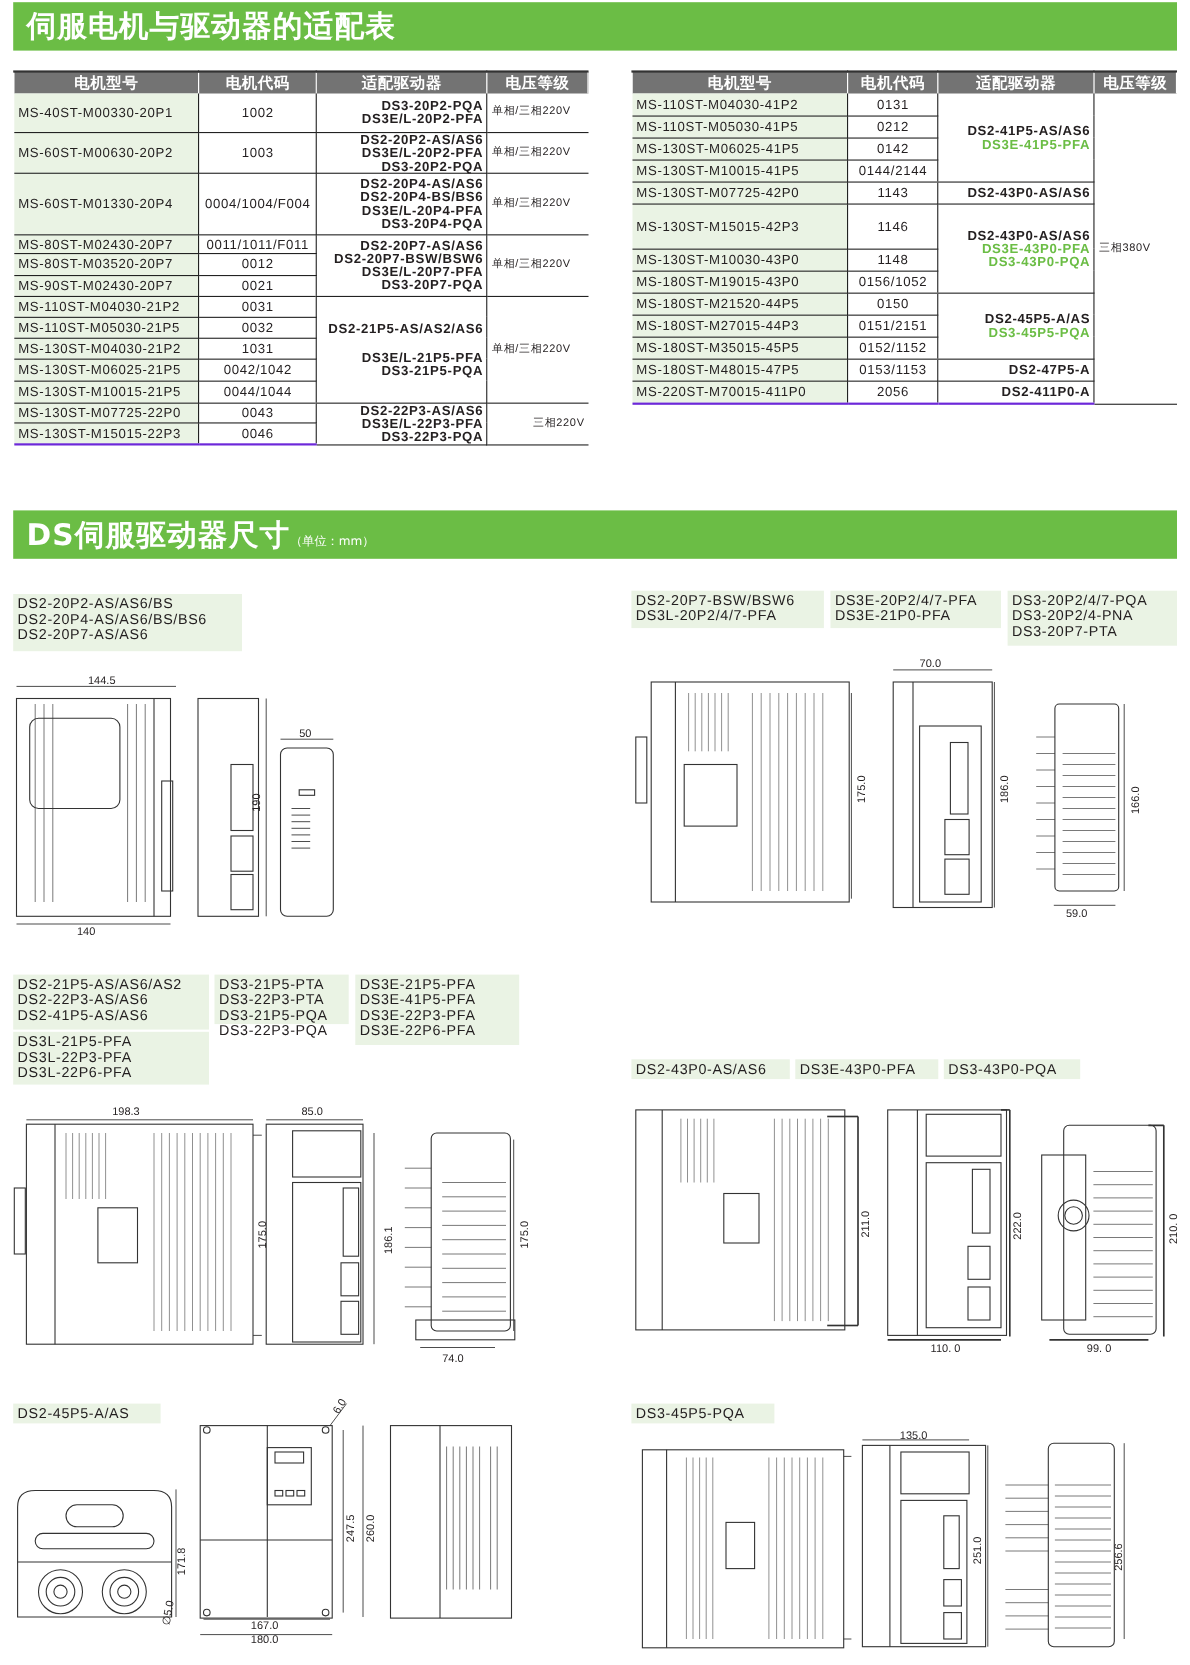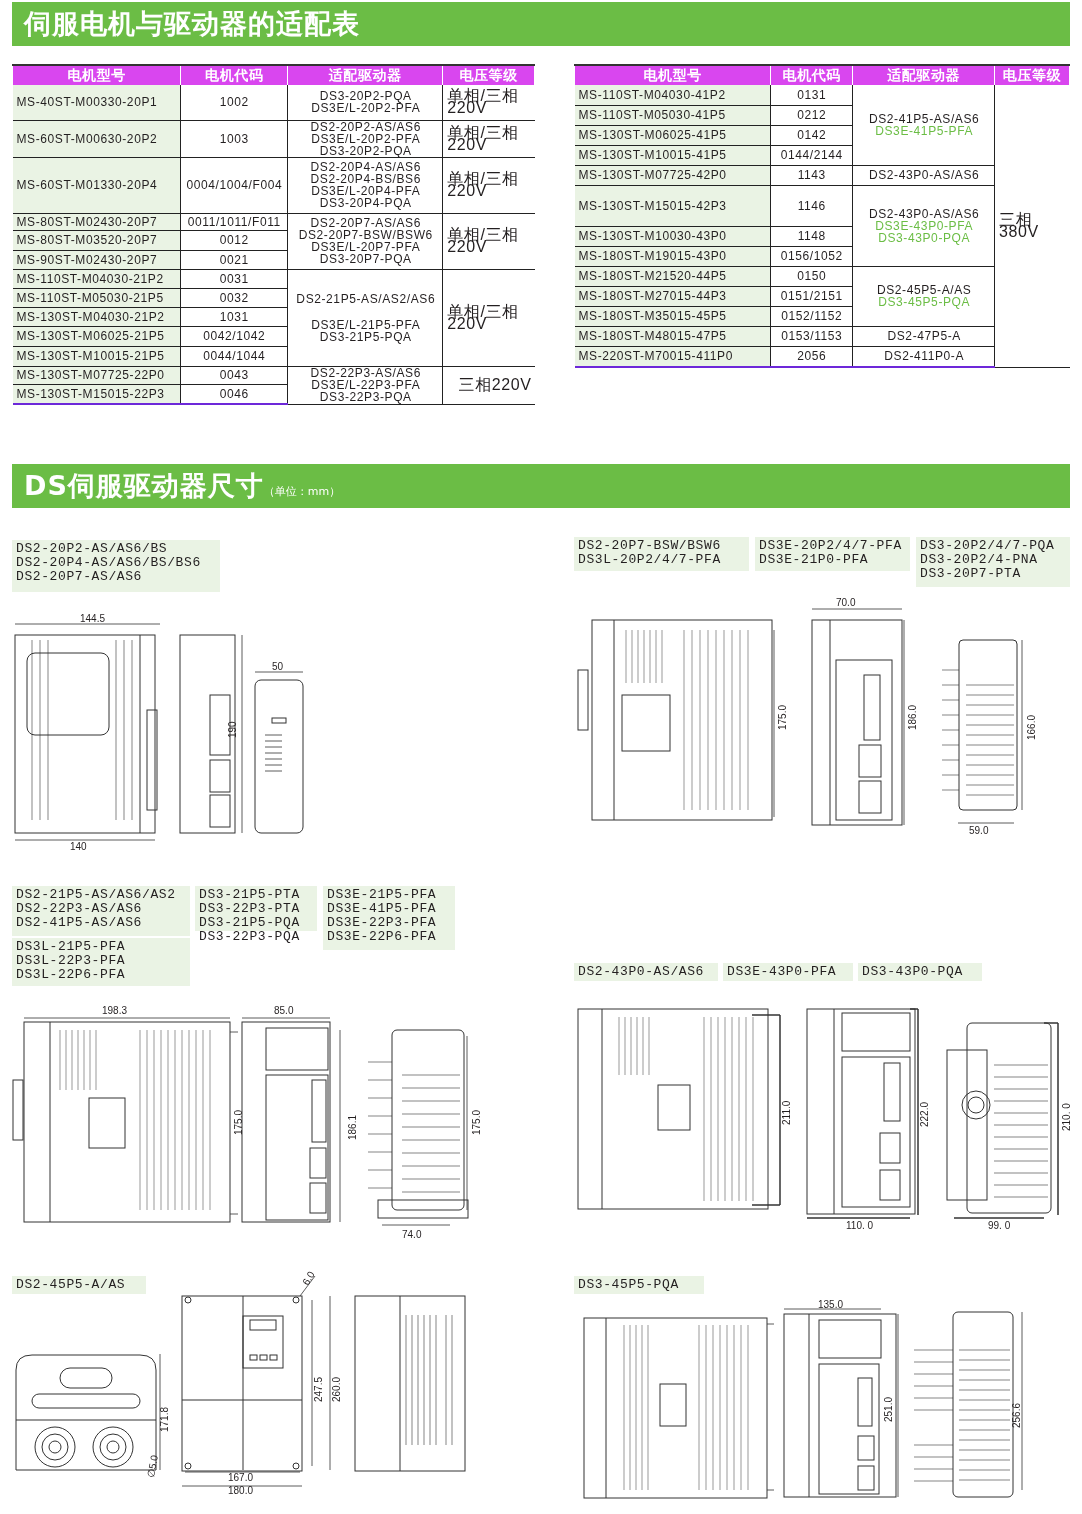--- a/index.html
+++ b/index.html
@@ -5,35 +5,35 @@
   * { box-sizing: border-box; margin: 0; padding: 0; }
   html, body { width: 1082px; height: 1514px; background: #ffffff; overflow: hidden; }
   body { position: relative; font-family: "Liberation Sans", "DejaVu Sans", sans-serif; color: #231f20; }
 
   .banner { position: absolute; left: 12px; width: 1058px; background: #6bbd45; color: #fff; font-weight: bold; font-family: "DejaVu Sans", sans-serif; }
   .banner-1 { top: 2px; height: 44px; font-size: 27px; padding: 4px 0 0 12px; letter-spacing: 1px; }
   .banner-2 { top: 464px; height: 44px; font-size: 27px; padding: 4px 0 0 12px; letter-spacing: 1px; }
   .banner-2 .unit { font-size: 11px; font-weight: normal; letter-spacing: 0; }
 
   table.compat { position: absolute; border-collapse: collapse; font-size: 12px; letter-spacing: 0.6px; }
-  table.compat th { background: #d946ef; color: #fff; font-weight: bold; font-family: "DejaVu Sans", sans-serif; font-size: 14px; height: 20px; border-left: 1px solid #fff; border-right: 1px solid #fff; padding: 0; }
+  table.compat th { background: #737373; color: #fff; font-weight: bold; font-family: "DejaVu Sans", sans-serif; font-size: 14px; height: 20px; border-left: 1px solid #fff; border-right: 1px solid #fff; padding: 0; }
   table.compat thead tr { border-top: 2px solid #333; }
   table.compat td { border-bottom: 1px solid #222; border-right: 1px solid #222; padding: 0 3px; line-height: 12px; vertical-align: middle; }
   table.compat td.model { background: #eaf3e4; text-align: left; padding-left: 4px; }
   table.compat td.code { text-align: center; }
-  table.compat td.drv { text-align: center; padding-left: 4px; }
-  table.compat td.volt { text-align: left; font-size: 16px; padding-left: 4px; border-right: none; }
+  table.compat td.drv { text-align: right; padding-left: 4px; font-weight: bold; }
+  table.compat td.volt { text-align: left; font-size: 10px; padding-left: 4px; border-right: none; }
   table.compat tbody tr:last-child td { border-bottom: 2px solid #6d28d9; }
   .green { color: #6bbd45; }
   .drv div { white-space: nowrap; }
 
   #t1 { left: 12px; top: 64px; width: 523px; }
   #t2 { left: 574px; top: 64px; width: 496px; }
 
-  .label-box { position: absolute; background: #eaf3e4; font-size: 13px; letter-spacing: 0.6px; line-height: 14px; padding: 2px 4px; color: #231f20; white-space: nowrap; font-family: Liberation Mono, monospace; }
+  .label-box { position: absolute; background: #eaf3e4; font-size: 13px; letter-spacing: 0.6px; line-height: 14px; padding: 2px 4px; color: #231f20; white-space: nowrap; }
   .label-box div { white-space: nowrap; }
 
   svg.drawing { position: absolute; overflow: visible; }
   svg.drawing text { font-family: "Liberation Sans", sans-serif; font-size: 10px; fill: #231f20; }
 </style>
 </head>
 <body>
 
 <div class="banner banner-1">伺服电机与驱动器的适配表</div>
 
@@ -383,21 +383,21 @@
   <div>DS3L-21P5-PFA</div>
     <div>DS3L-22P3-PFA</div>
     <div>DS3L-22P6-PFA</div>
 </div>
 <div class="label-box" style="left:195px;top:886px;width:122px;height:45px;">
   <div>DS3-21P5-PTA</div>
     <div>DS3-22P3-PTA</div>
     <div>DS3-21P5-PQA</div>
     <div>DS3-22P3-PQA</div>
 </div>
-<div class="label-box" style="left:323px;top:886px;width:132px;height:64px;">
+<div class="label-box" style="left:323px;top:886px;width:149px;height:64px;">
   <div>DS3E-21P5-PFA</div>
     <div>DS3E-41P5-PFA</div>
     <div>DS3E-22P3-PFA</div>
     <div>DS3E-22P6-PFA</div>
 </div>
 
 <svg class="drawing" style="left:10px;top:1000px" width="490" height="245">
   <g fill="none" stroke="#333" stroke-width="1">
     <rect x="14" y="22" width="206" height="200"></rect>
     <line x1="40" y1="22" x2="40" y2="222"></line>

